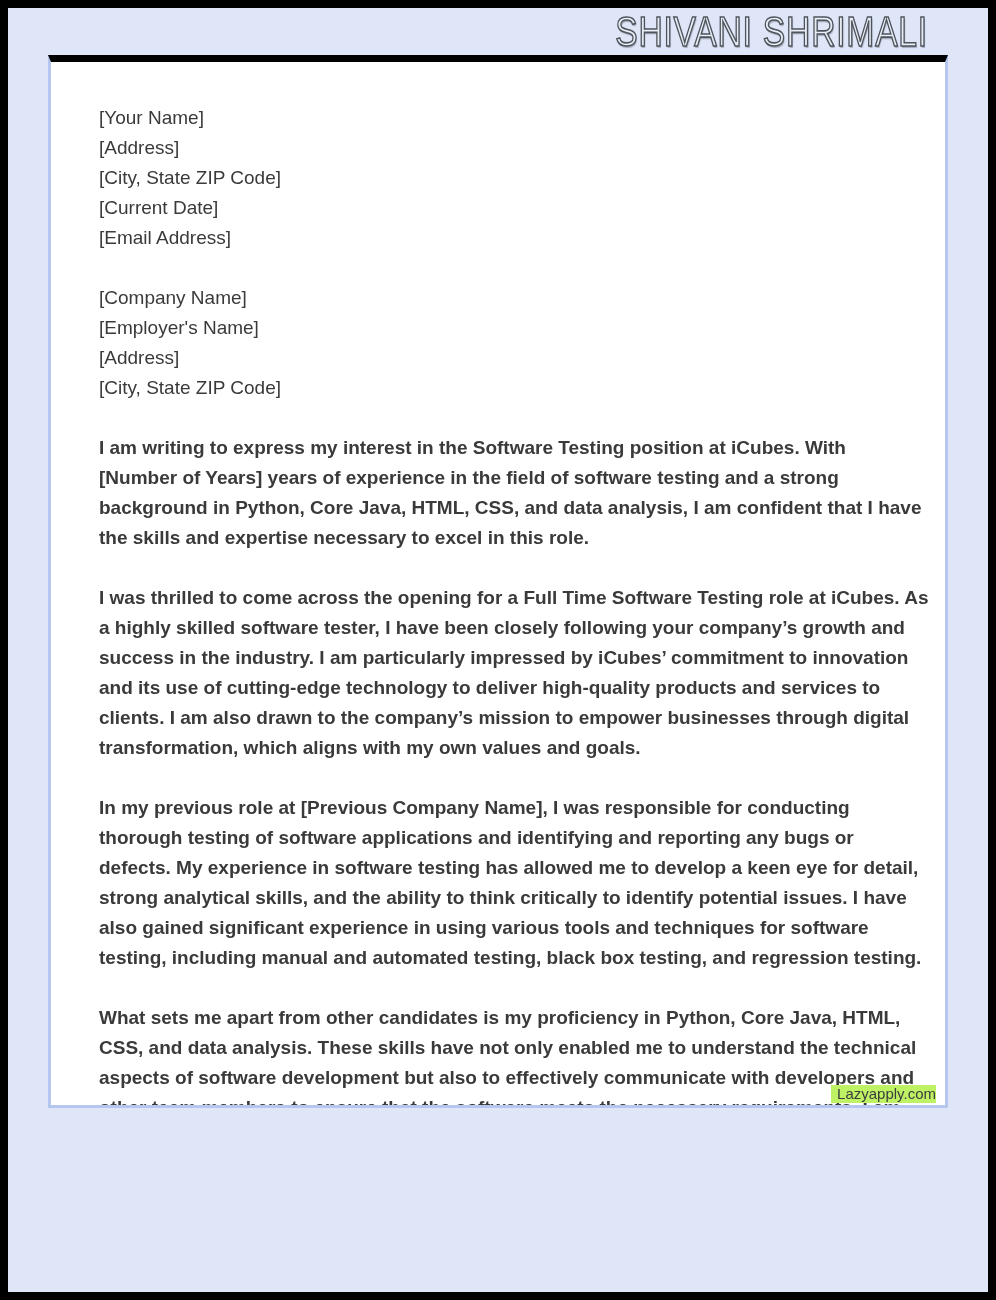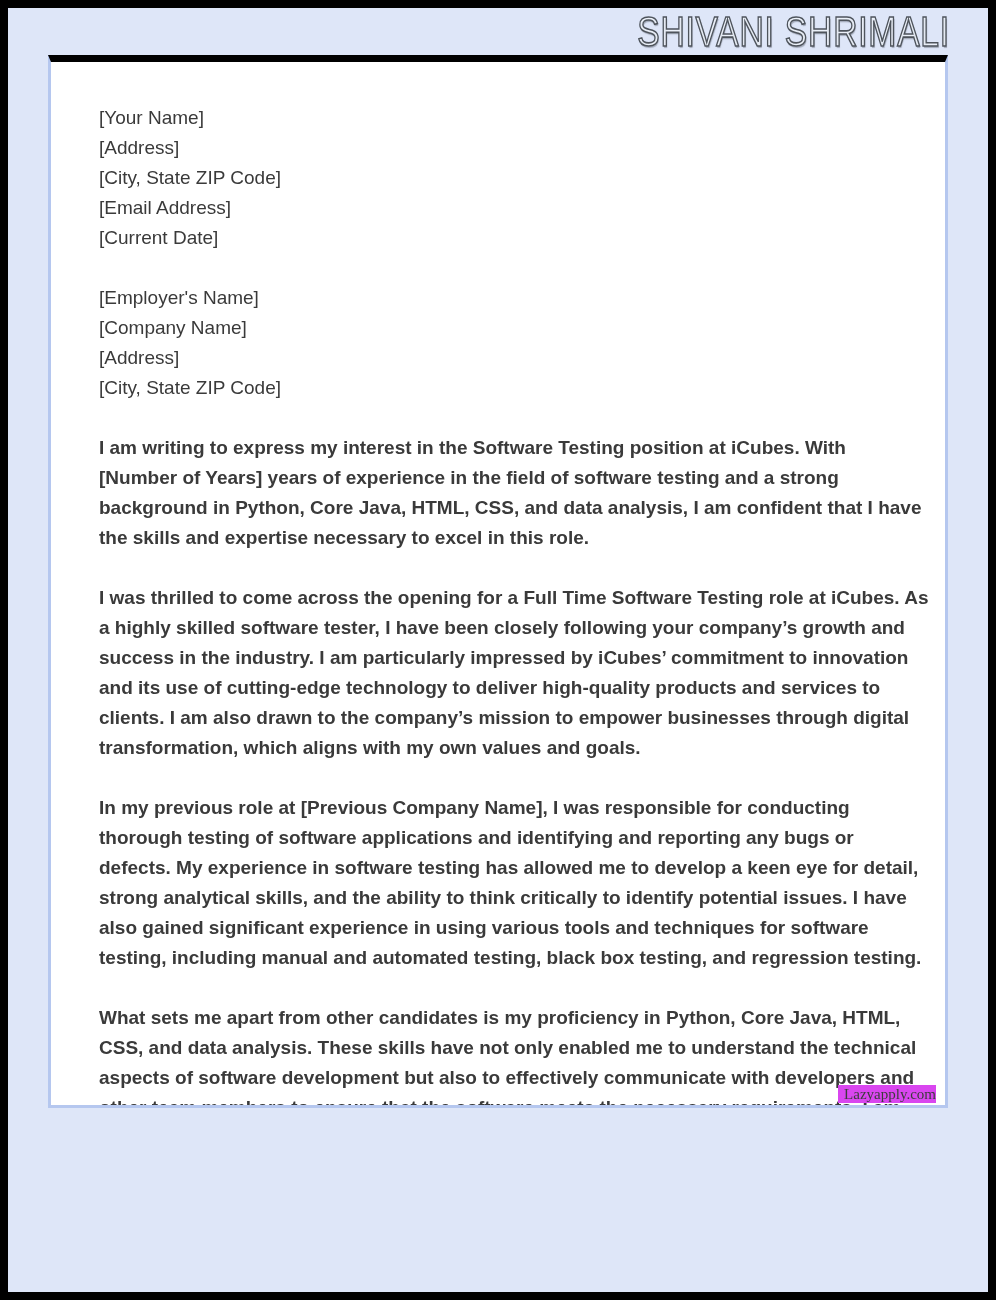--- a/index.html
+++ b/index.html
@@ -17,21 +17,21 @@
     position: relative;
     width: 100%; height: 100%;
     background: #dee6f8;
   }
   .header-bar {
     position: absolute;
     top: 0; left: 0; right: 0;
     height: 47px;
     display: flex;
     justify-content: flex-end;
-    padding-right: 38px;
+    padding-right: 60px;
   }
   .brand {
     display: inline-block;
     font-size: 42px;
     font-weight: 400;
     letter-spacing: 1px;
     color: rgba(240, 244, 252, 0.85);
     -webkit-text-stroke: 1.6px #4e545c;
     text-shadow: 1px 2px 1px rgba(55, 60, 72, 0.35);
     transform: scaleX(0.80);
@@ -57,49 +57,48 @@
   }
   .block { margin-bottom: 30px; }
   .line { white-space: nowrap; }
   .para { margin-bottom: 30px; font-weight: bold; }
   .watermark {
     position: absolute;
     right: 9px; bottom: 2px;
     font-size: 15px;
     line-height: 18px;
     color: #3c3c3c;
-    background: #d946ef;
+    background: #bef264;
     padding-left: 6px;
-    font-family: Liberation Serif, serif;
   }
 </style>
 </head>
 <body>
 
 <div class="frame">
   <div class="canvas">
 
     <div class="header-bar">
       <span class="brand">SHIVANI SHRIMALI</span>
     </div>
 
     <div class="document">
       <div class="doc-content">
 
         <div class="block">
             <div class="line">[Your Name]</div>
             <div class="line">[Address]</div>
             <div class="line">[City, State ZIP Code]</div>
+            <div class="line">[Current Date]</div>
             <div class="line">[Email Address]</div>
-            <div class="line">[Current Date]</div>
           </div>
 
         <div class="block">
+            <div class="line">[Company Name]</div>
             <div class="line">[Employer's Name]</div>
-            <div class="line">[Company Name]</div>
             <div class="line">[Address]</div>
             <div class="line">[City, State ZIP Code]</div>
           </div>
 
 
         <div>
             <div class="para">I am writing to express my interest in the Software Testing position at iCubes. With [Number of Years] years of experience in the field of software testing and a strong background in Python, Core Java, HTML, CSS, and data analysis, I am confident that I have the skills and expertise necessary to excel in this role.</div>
             <div class="para">I was thrilled to come across the opening for a Full Time Software Testing role at iCubes. As a highly skilled software tester, I have been closely following your company’s growth and success in the industry. I am particularly impressed by iCubes’ commitment to innovation and its use of cutting-edge technology to deliver high-quality products and services to clients. I am also drawn to the company’s mission to empower businesses through digital transformation, which aligns with my own values and goals.</div>
             <div class="para">In my previous role at [Previous Company Name], I was responsible for conducting thorough testing of software applications and identifying and reporting any bugs or defects. My experience in software testing has allowed me to develop a keen eye for detail, strong analytical skills, and the ability to think critically to identify potential issues. I have also gained significant experience in using various tools and techniques for software testing, including manual and automated testing, black box testing, and regression testing.</div>
             <div class="para">What sets me apart from other candidates is my proficiency in Python, Core Java, HTML, CSS, and data analysis. These skills have not only enabled me to understand the technical aspects of software development but also to effectively communicate with developers and other team members to ensure that the software meets the necessary requirements. I am also constantly updating my skills through online courses and workshops to stay current with the latest trends and advancements in the field of software testing.</div>

